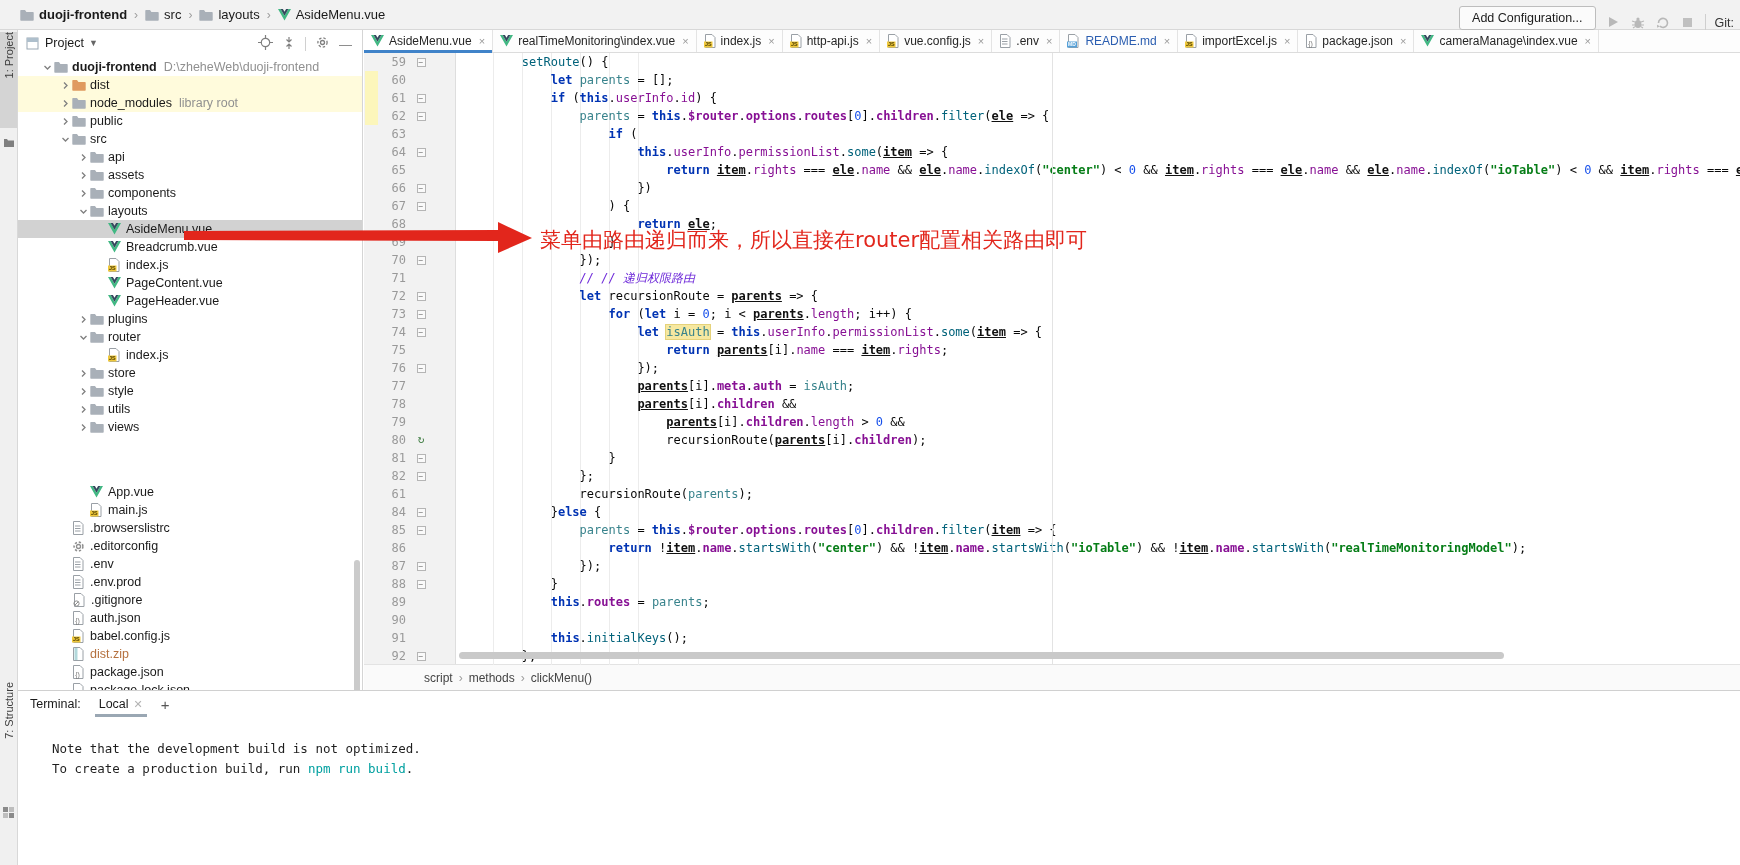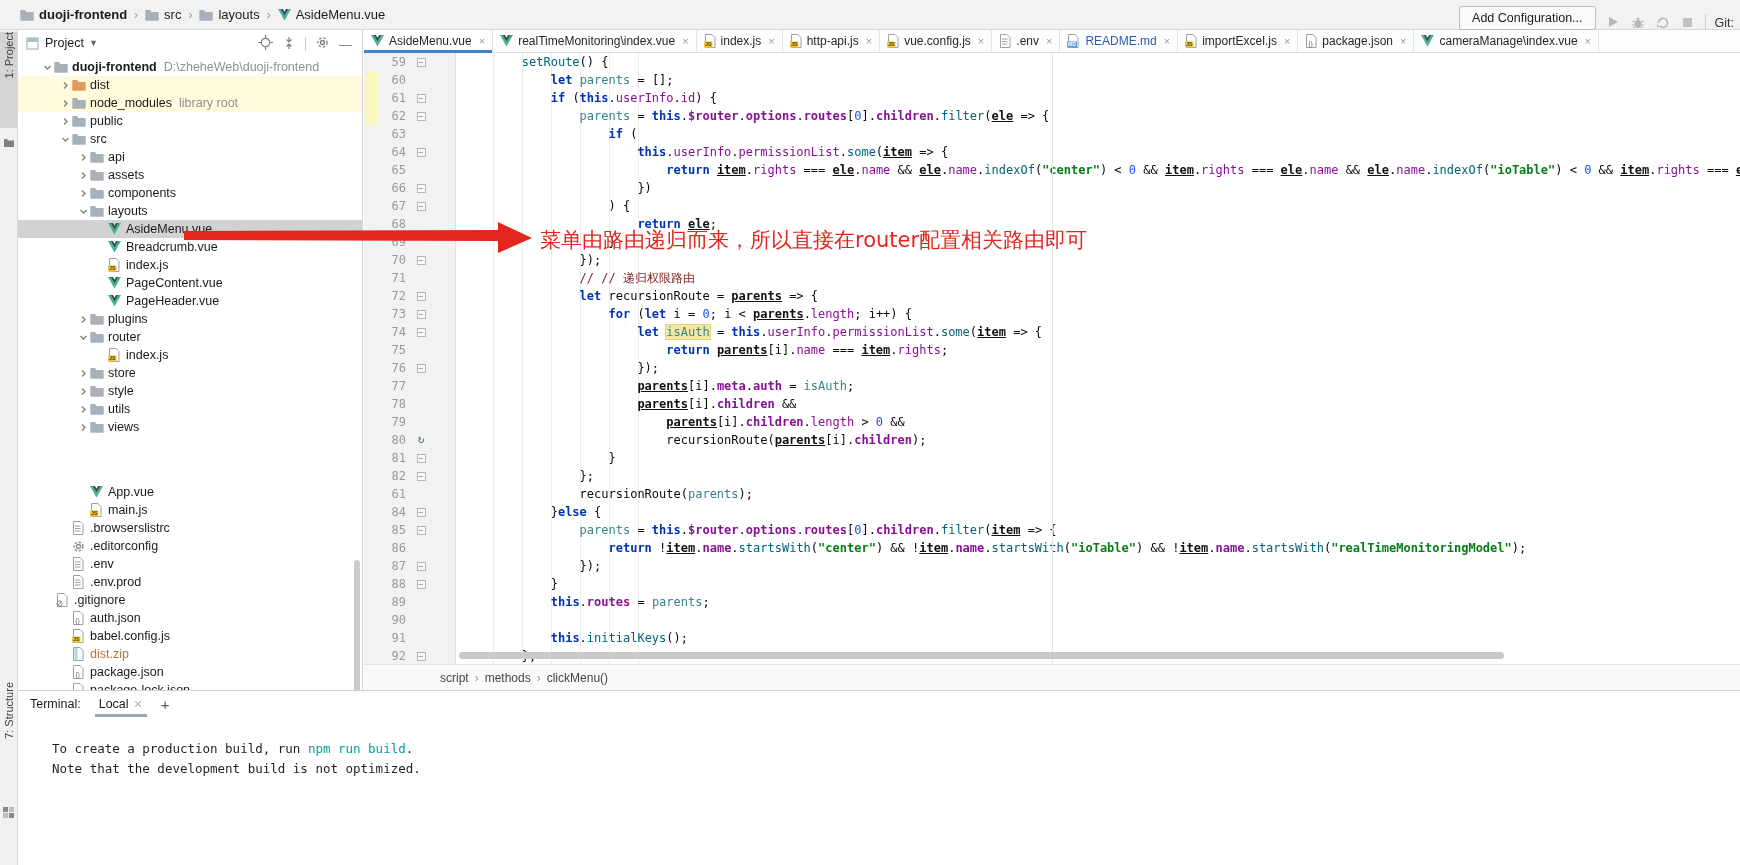--- a/index.html
+++ b/index.html
@@ -56,30 +56,30 @@
            line-height:7px;text-align:center;box-sizing:border-box;}
   .rec-ico{color:#3b7a3e;font-size:11px;}
   .codetxt{white-space:pre;padding-left:8px;color:#080808;position:relative;z-index:2;}
   .tk-kw{color:#0033b3;font-weight:bold}
   .tk-pl{color:#080808}
   .tk-pr{color:#871094}
   .tk-pb{color:#871094;font-weight:bold}
   .tk-fn{color:#00627a}
   .tk-st{color:#067d17;font-weight:bold}
   .tk-nu{color:#1750eb}
-  .tk-cm{color:#7f1d1d;}
+  .tk-cm{color:#6d28d9;font-style:italic}
   .tk-vr{color:#38838c}
   .tk-pa{color:#101010;font-weight:600;text-decoration:underline}
   .tk-hl{color:#38838c;background:#f6e8a0;outline:1px solid #e5d27b;}
   .indent-guide{position:absolute;width:1px;background:#ececec;top:0;bottom:0;z-index:1;}
   #margin-guide{position:absolute;left:688px;top:23px;height:612px;width:1px;background:#e3e3e3;z-index:3;}
   .change-mark{position:absolute;left:1px;width:13px;height:18px;background:#fcf6bb;z-index:4;}
   #hscrollbar{position:absolute;left:95px;top:622px;width:1045px;height:7px;background:#c9c9c9;border-radius:4px;z-index:5;}
   #ed-breadcrumb{position:absolute;left:0;bottom:0;right:0;height:25px;background:#fafafa;border-top:1px solid #e3e3e3;
-                 display:flex;align-items:center;padding-left:76px;font-size:12px;color:#444;gap:6px;}
+                 display:flex;align-items:center;padding-left:60px;font-size:12px;color:#444;gap:6px;}
   #ed-breadcrumb .sep{color:#9e9e9e;}
   
   #terminal{position:absolute;left:18px;top:690px;width:1722px;height:175px;background:#fff;
             border-top:1px solid #d0d0d0;box-sizing:border-box;}
   #term-header{height:26px;display:flex;align-items:center;padding-left:12px;font-size:12.5px;color:#1a1a1a;gap:16px;}
   #term-tab{position:relative;display:flex;align-items:center;gap:5px;padding:0 2px;height:26px;}
   #term-tab:after{content:"";position:absolute;left:-2px;right:-2px;bottom:0;height:3px;background:#9aa7b3;}
   #term-tab .close{color:#b3b3b3;font-size:11px;}
   #term-plus{color:#555;font-size:15px;}
   #term-body{padding:22px 0 0 34px;font-family:"DejaVu Sans Mono",monospace;font-size:12.5px;line-height:20px;color:#1f1f1f;}
@@ -527,21 +527,21 @@
       <div class="tree-row" style="padding-left: 40px;">
         <span class="chev"></span>
         <span class="t-ico">
           <svg width="12" height="14" viewBox="0 0 12 14" style="display:block">
             <path d="M1.5 .5h6.5l3 3V13.5h-9.5z" fill="#fff" stroke="#9aa0a6"></path>
             <path d="M3 5h5.5M3 7.5h5.5M3 10h5.5" stroke="#9aa0a6" stroke-width="1.1"></path>
           </svg>
         </span>
         <span>.env.prod</span>
       </div>
-      <div class="tree-row" style="padding-left: 24px;">
+      <div class="tree-row" style="padding-left: 41px;">
         <span class="chev"></span>
         <span class="t-ico">
           <svg width="12" height="14" viewBox="0 0 12 14" style="display:block">
             <path d="M1.5 .5h6.5l3 3V13.5h-9.5z" fill="#fff" stroke="#9aa0a6"></path>
             <circle cx="3.5" cy="10.5" r="2.6" fill="none" stroke="#8f8f8f" stroke-width="1"></circle>
             <path d="M1.7 12.3l3.6-3.6" stroke="#8f8f8f" stroke-width="1"></path>
           </svg>
         </span>
         <span>.gitignore</span>
       </div>
@@ -1014,22 +1014,22 @@
 <div id="terminal">
   <div id="term-header">
     <span>Terminal:</span>
     <span id="term-tab">
       <span>Local</span>
       <span class="close">✕</span>
     </span>
     <span id="term-plus">+</span>
   </div>
   <div id="term-body">
+      <div><span>Note that the development build is not optimized.</span></div>
       <div><span>To create a production build, run </span><span class="tk-cmd">npm run build</span><span>.</span></div>
-      <div><span>Note that the development build is not optimized.</span></div>
     </div>
 </div>
 
 <div id="annotation-layer">
   <svg width="1740" height="865">
     <path d="M184 231 L498 230 L498 222 L532 238 L498 253 L498 241 L184 240 Z" fill="#e2261c"></path>
   </svg>
   <div id="annotation-text">菜单由路由递归而来，所以直接在router配置相关路由即可</div>
 </div>
 

